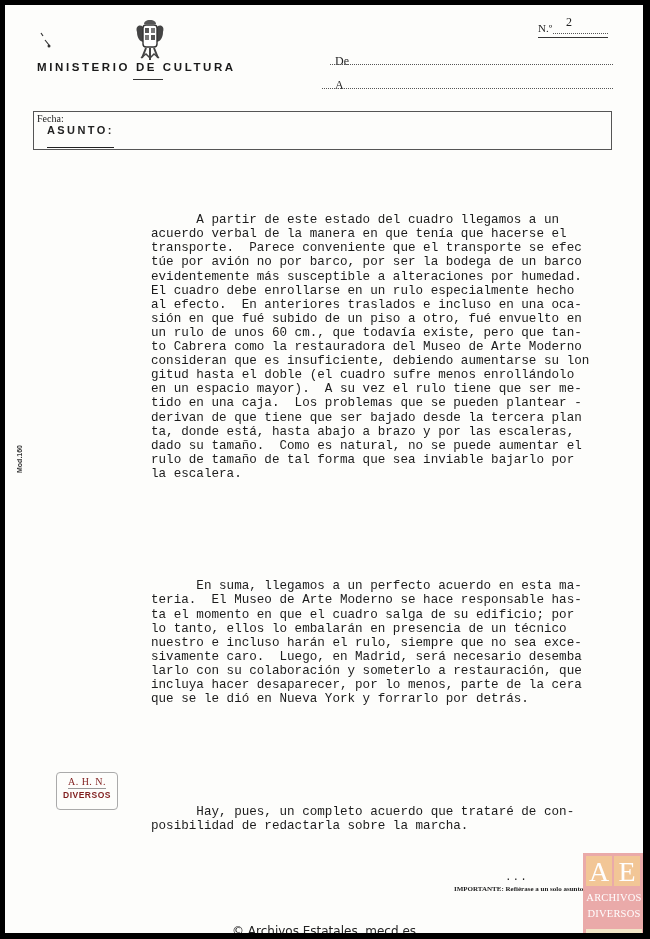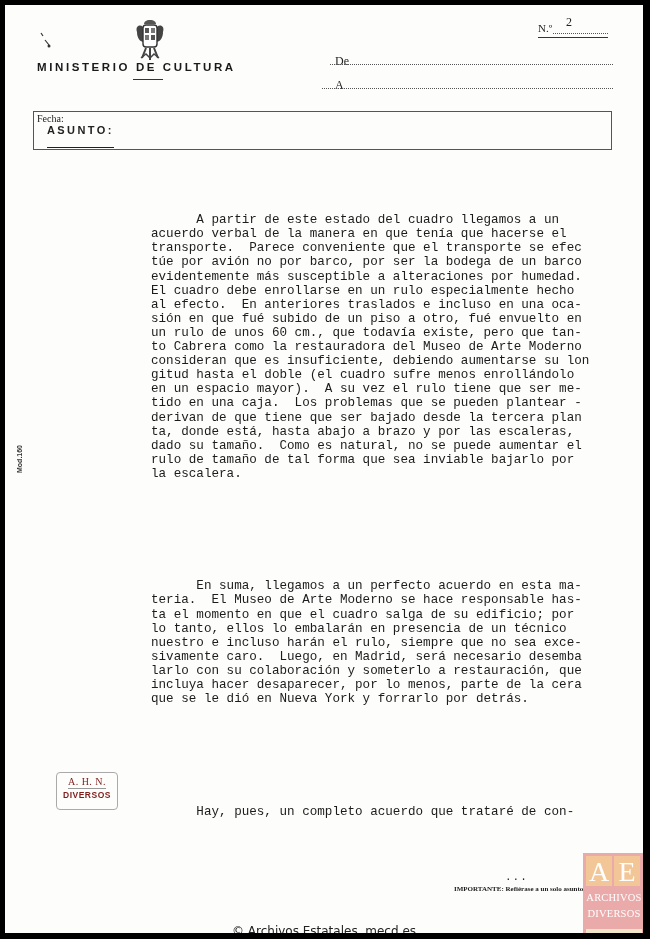--- a/index.html
+++ b/index.html
@@ -142,21 +142,21 @@
 
   <div class="asunto-box">
     <span class="asunto-label">ASUNTO:</span>
   </div>
 
   <div class="body-text">
     <div class="para" id="p0"><div>      A partir de este estado del cuadro llegamos a un</div><div>acuerdo verbal de la manera en que tenía que hacerse el</div><div>transporte.  Parece conveniente que el transporte se efec</div><div>túe por avión no por barco, por ser la bodega de un barco</div><div>evidentemente más susceptible a alteraciones por humedad.</div><div>El cuadro debe enrollarse en un rulo especialmente hecho</div><div>al efecto.  En anteriores traslados e incluso en una oca-</div><div>sión en que fué subido de un piso a otro, fué envuelto en</div><div>un rulo de unos 60 cm., que todavía existe, pero que tan-</div><div>to Cabrera como la restauradora del Museo de Arte Moderno</div><div>consideran que es insuficiente, debiendo aumentarse su lon</div><div>gitud hasta el doble (el cuadro sufre menos enrollándolo</div><div>en un espacio mayor).  A su vez el rulo tiene que ser me-</div><div>tido en una caja.  Los problemas que se pueden plantear -</div><div>derivan de que tiene que ser bajado desde la tercera plan</div><div>ta, donde está, hasta abajo a brazo y por las escaleras,</div><div>dado su tamaño.  Como es natural, no se puede aumentar el</div><div>rulo de tamaño de tal forma que sea inviable bajarlo por</div><div>la escalera.</div></div>
     <div style="height:42px"></div>
     <div class="para" id="p1"><div>      En suma, llegamos a un perfecto acuerdo en esta ma-</div><div>teria.  El Museo de Arte Moderno se hace responsable has-</div><div>ta el momento en que el cuadro salga de su edificio; por</div><div>lo tanto, ellos lo embalarán en presencia de un técnico</div><div>nuestro e incluso harán el rulo, siempre que no sea exce-</div><div>sivamente caro.  Luego, en Madrid, será necesario desemba</div><div>larlo con su colaboración y someterlo a restauración, que</div><div>incluya hacer desaparecer, por lo menos, parte de la cera</div><div>que se le dió en Nueva York y forrarlo por detrás.</div></div>
     <div style="height:42px"></div>
-    <div class="para" id="p2"><div>      Hay, pues, un completo acuerdo que trataré de con-</div></div>
+    <div class="para" id="p2"><div>      Hay, pues, un completo acuerdo que trataré de con-</div><div>posibilidad de redactarla sobre la marcha.</div></div>
     <div style="height:42px"></div>
     
     
     
   </div>
 
   <div class="side-code">Mod.160</div>
 
   <div class="stamp">
     <div class="s1">A. H. N.</div>

